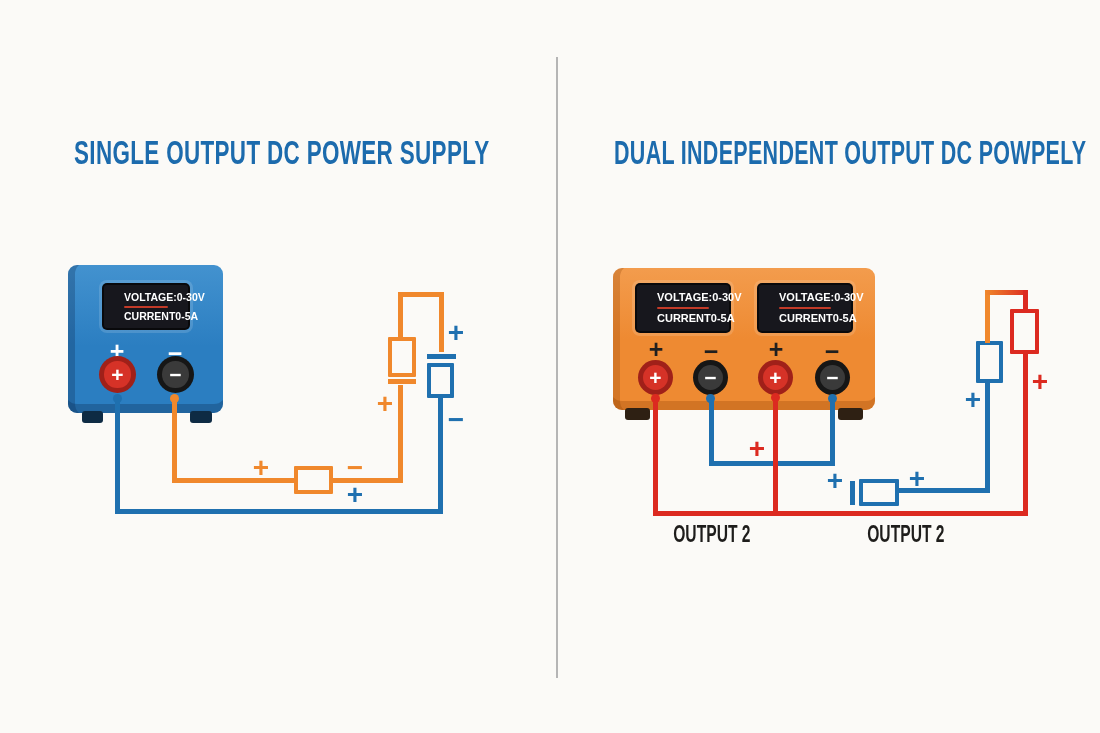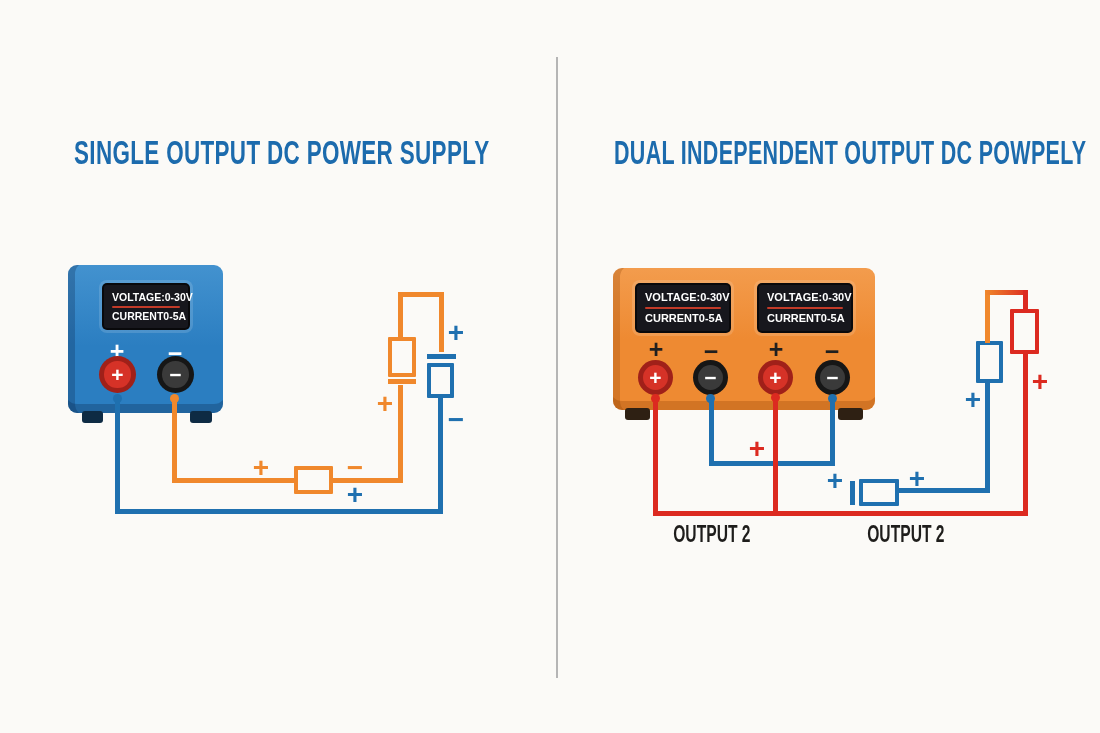--- a/index.html
+++ b/index.html
@@ -35,21 +35,21 @@
   }
   .foot{position:absolute;border-radius:3px;}
   .psu-blue .foot{background:#0e2b44;}
   .psu-orange .foot{background:#2e2013;}
 
   .screen{
     position:absolute;background:var(--screen-bg,#17171d);
     border:2px solid rgba(0,0,0,.6);border-radius:5px;
     box-shadow:0 0 0 3px rgba(255,255,255,.14);
     display:flex;flex-direction:column;justify-content:space-evenly;
-    padding:3px 8px;box-sizing:border-box;
+    padding:3px 20px;box-sizing:border-box;
     color:var(--screen-text,#fff);font-weight:bold;
   }
   .screen .row{display:flex;justify-content:space-between;white-space:nowrap;line-height:1.15;}
   .screen .sline{height:2px;background:var(--screen-line,#c23a28);border-radius:1px;}
   .psu-blue .screen{left:34px;top:18px;width:88px;height:47px;font-size:10.5px;}
   .psu-orange .screen{width:96px;height:50px;font-size:11px;}
   .psu-orange .screen.s1{left:22px;top:15px;}
   .psu-orange .screen.s2{left:144px;top:15px;}
 
   .t-label{position:absolute;transform:translate(-50%,-50%);font-weight:bold;font-size:25px;line-height:1;}

